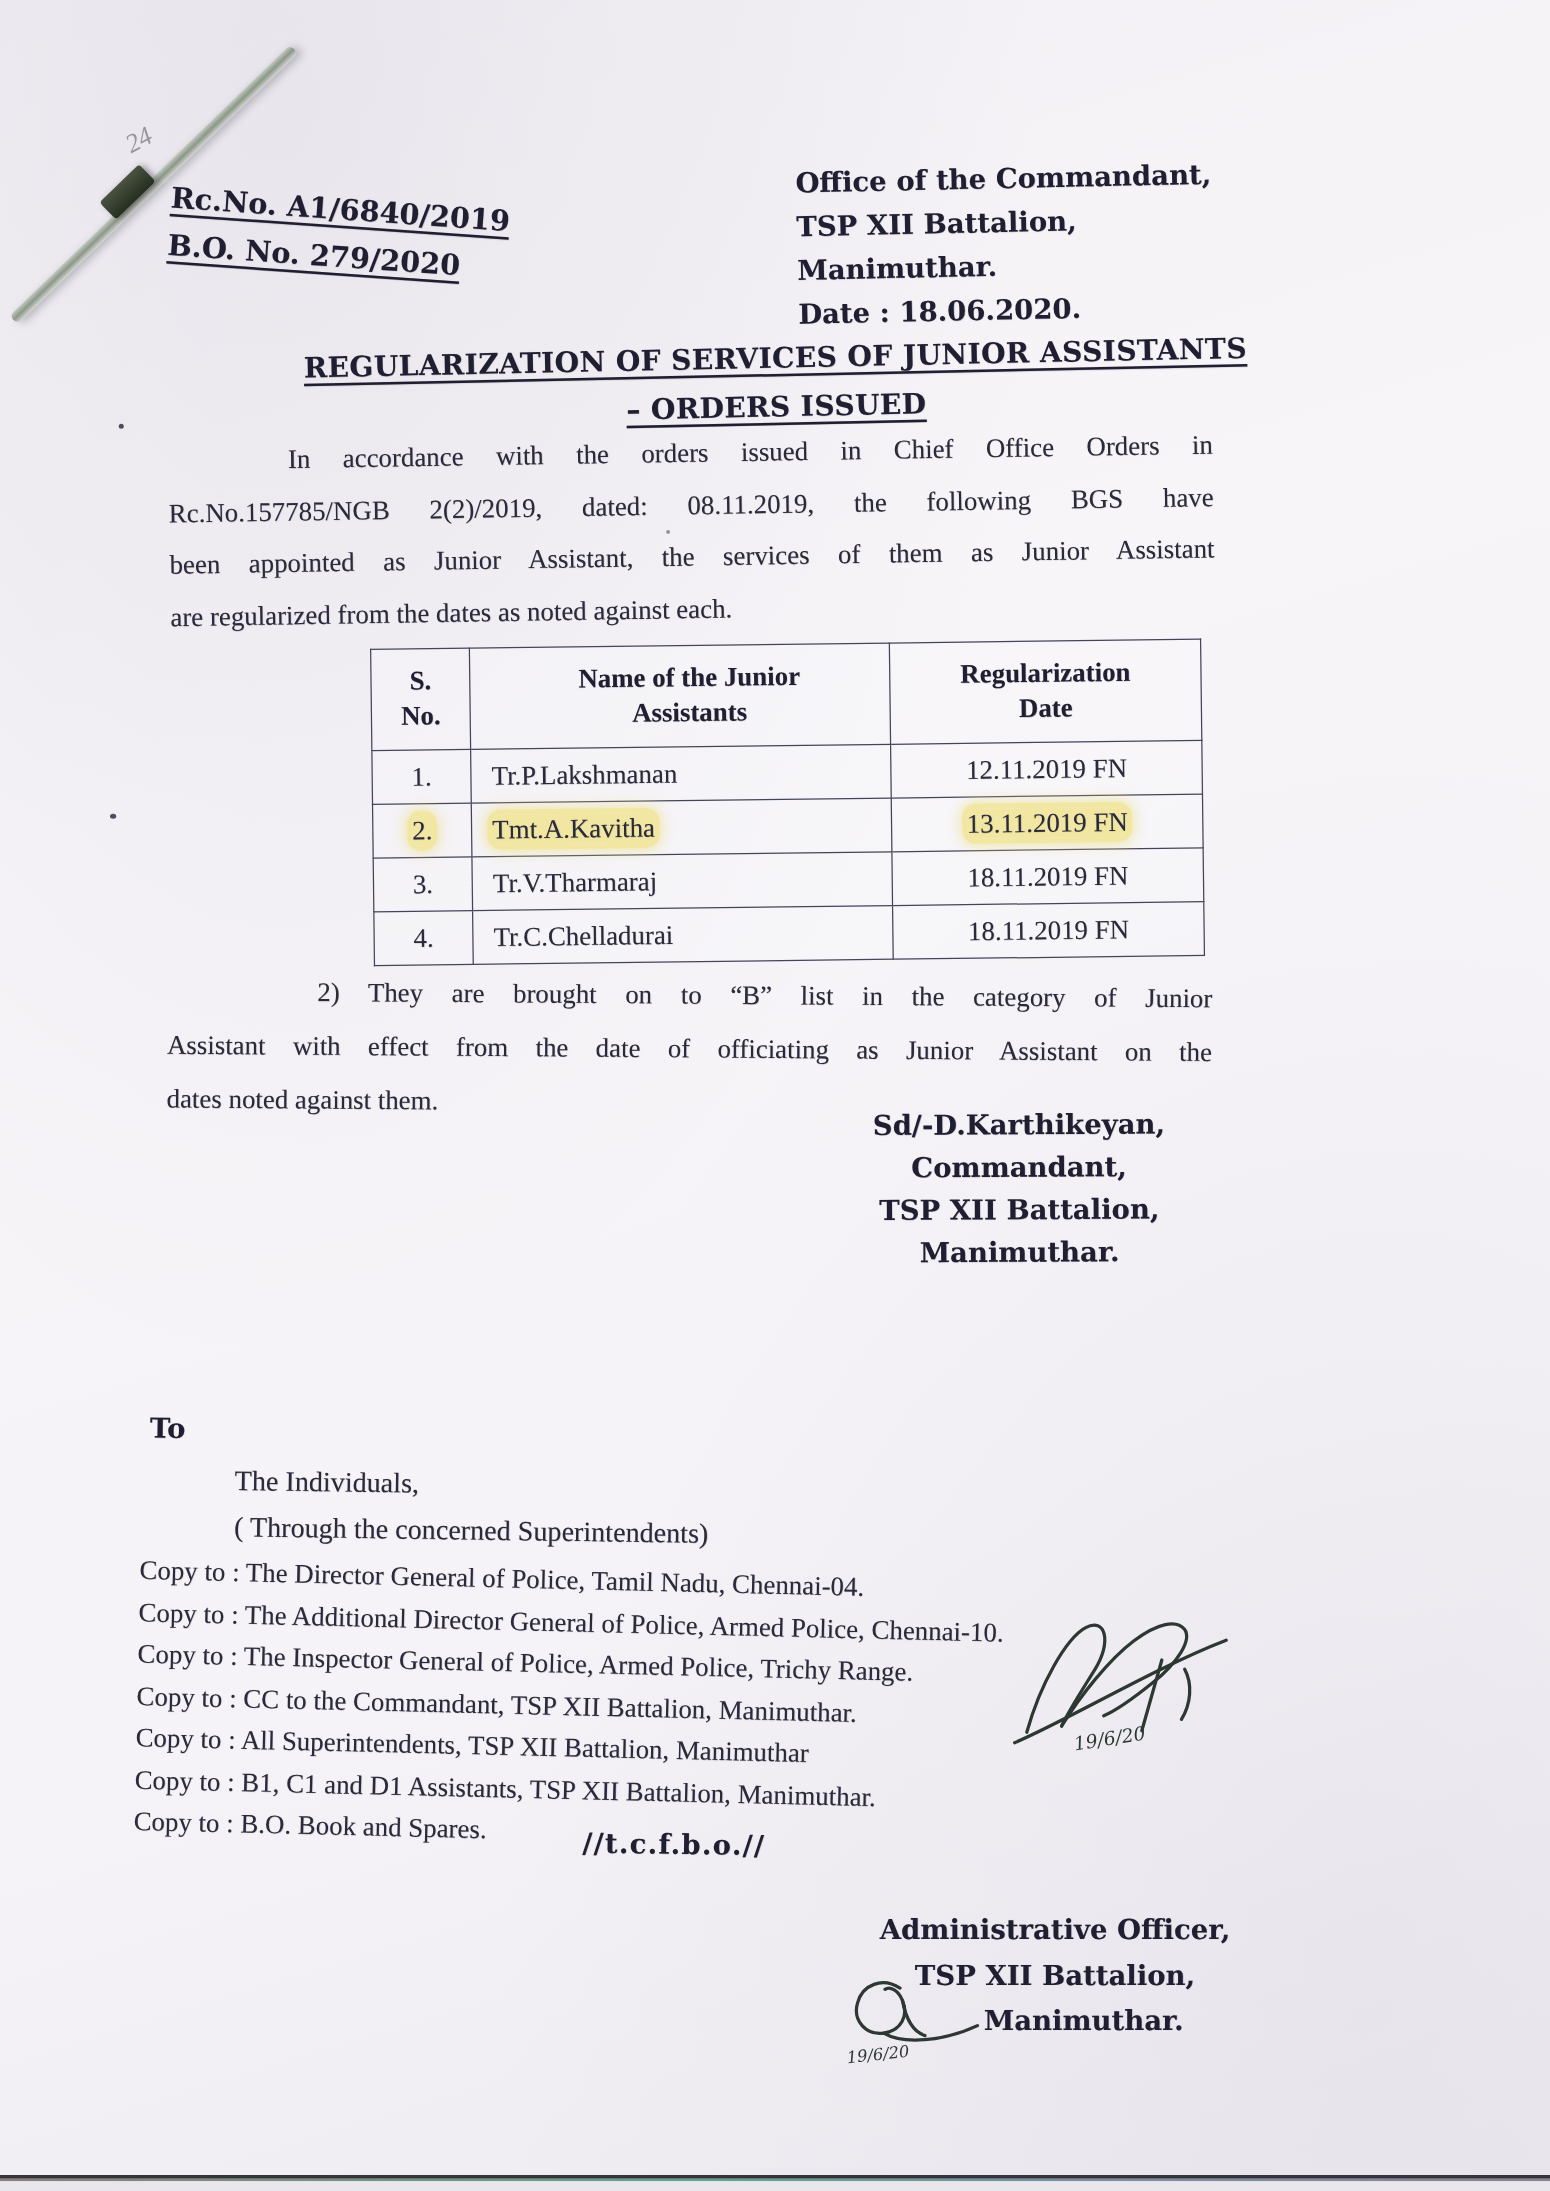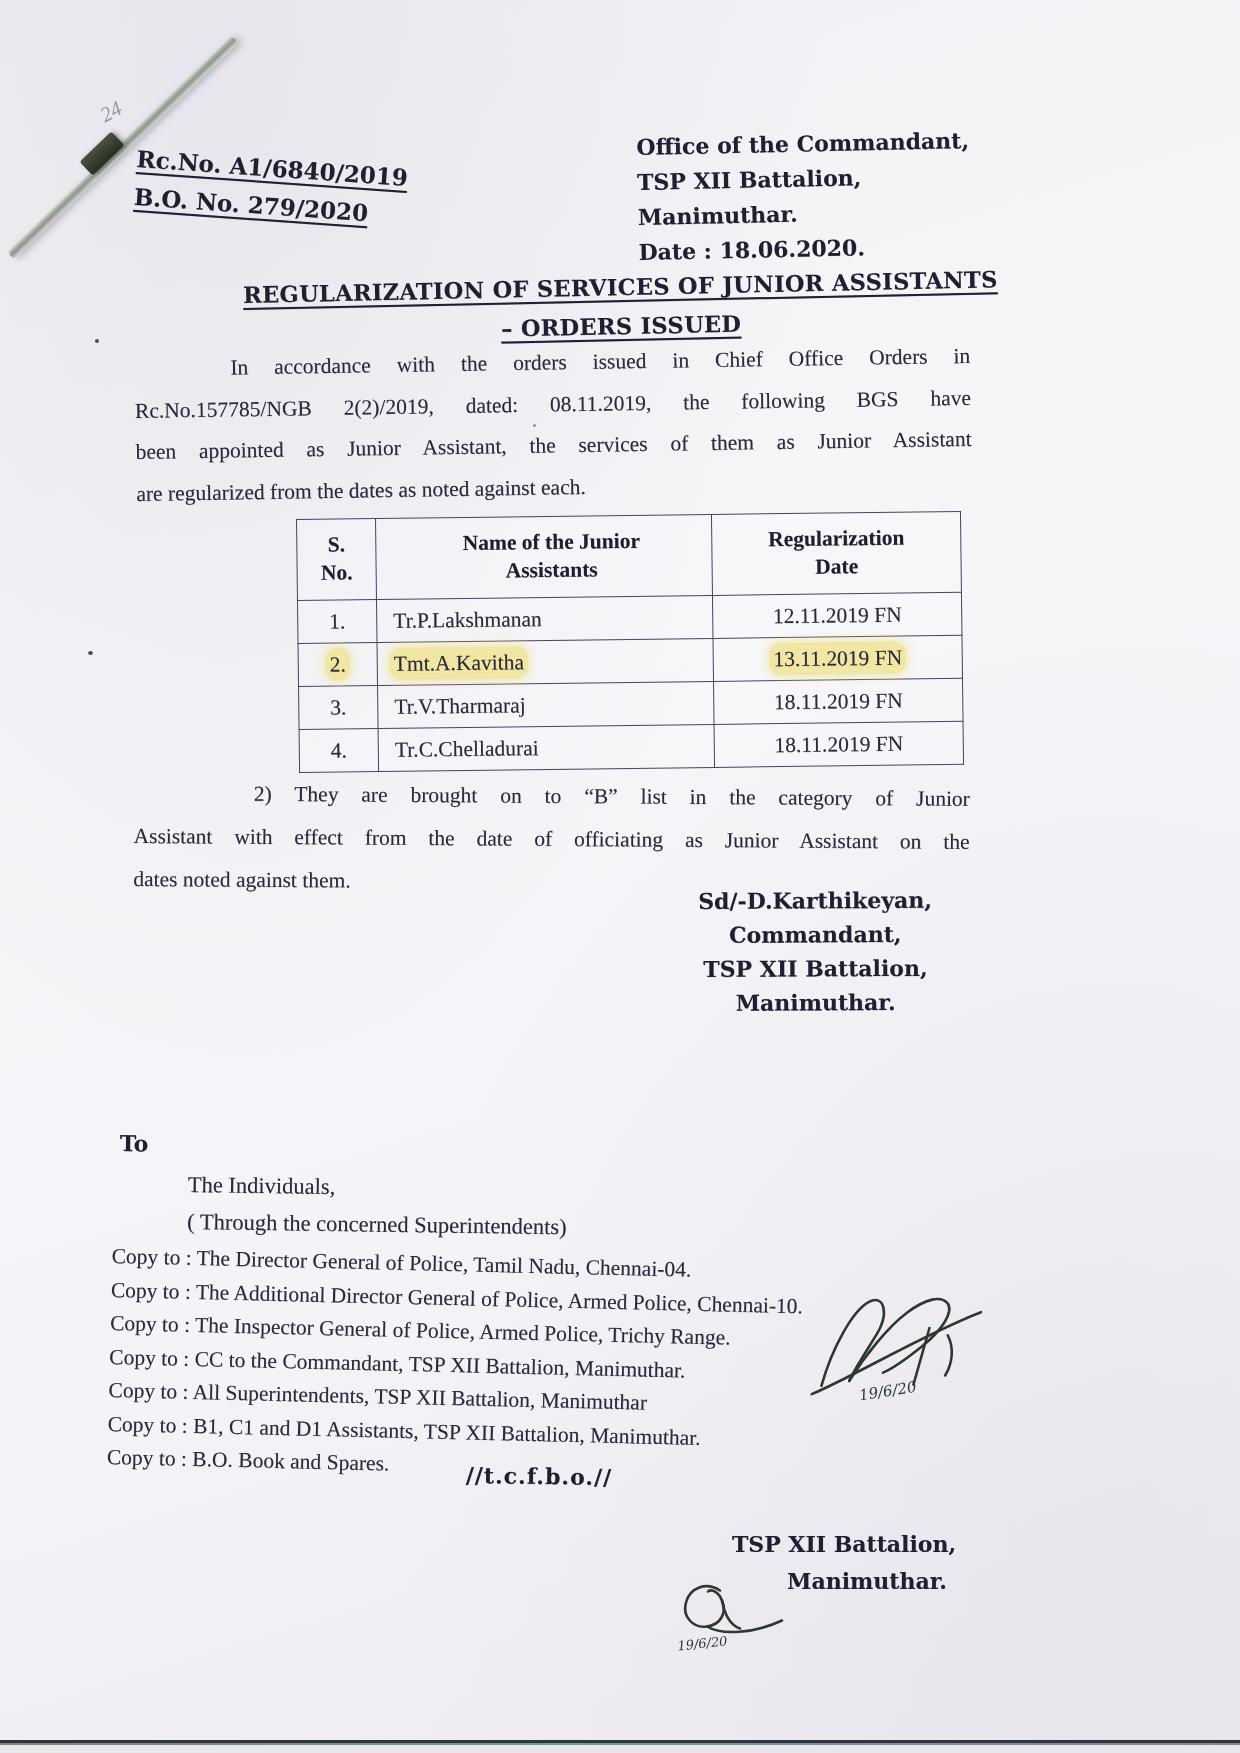--- a/index.html
+++ b/index.html
@@ -188,20 +188,21 @@
       <path d="M18,96 C30,58 52,22 68,14 C84,6 89,26 74,48 C64,63 52,80 46,92"></path>
       <path d="M46,92 C62,68 86,40 106,26 C126,12 141,10 147,18 C153,27 140,45 120,60 C104,72 88,82 80,85"></path>
       <path d="M8,104 C50,88 122,48 180,28"></path>
       <path d="M128,42 L110,98"></path>
       <path d="M146,50 C152,62 150,78 142,90"></path>
       <text x="56" y="112" font-size="15" transform="rotate(-7 56 112)">19/6/20</text>
     </svg>
   </div>
 
   <div class="abs signoff slab ink">
+    <div>Administrative Officer,</div>
     <div>TSP XII Battalion,</div>
     <div class="shift">Manimuthar.</div>
   </div>
 
   <div class="abs sig-bottom">
     <svg class="sig" viewBox="0 0 130 90" width="130" height="95">
       <path d="M52,22 C38,13 22,19 18,34 C14,48 25,60 39,58 C53,56 59,44 54,32 C51,24 44,20 40,23"></path>
       <path d="M39,58 C54,67 86,65 114,52"></path>
       <path d="M54,32 C57,48 63,57 72,60"></path>
       <text x="10" y="82" font-size="13" transform="rotate(-6 10 82)">19/6/20</text>

